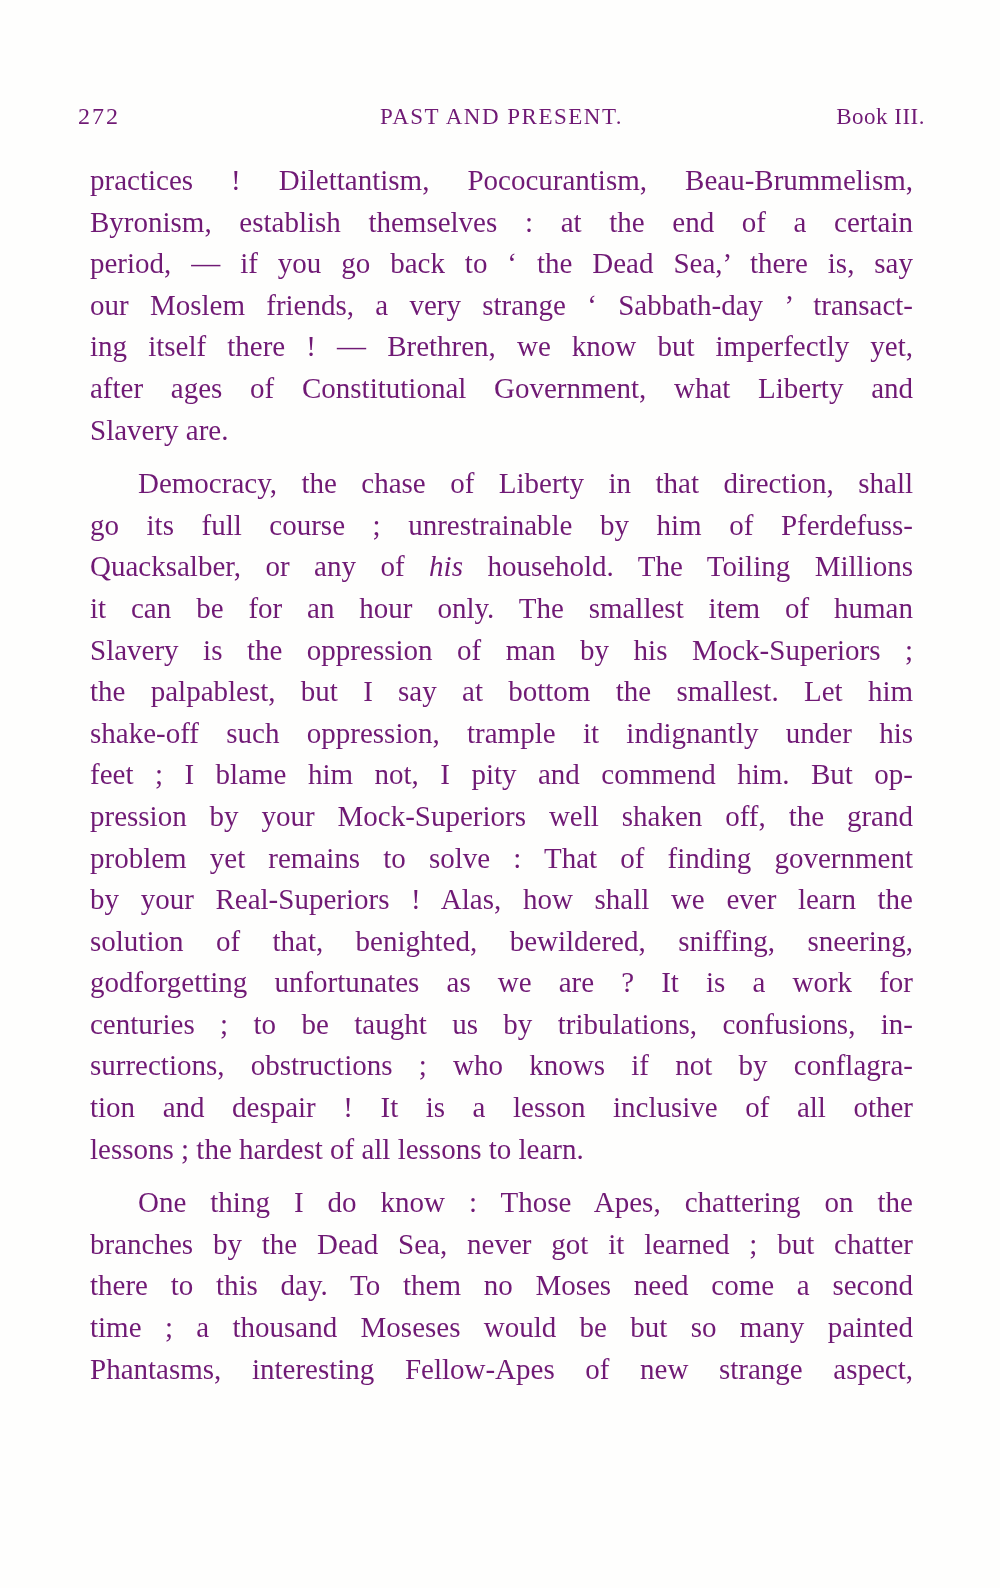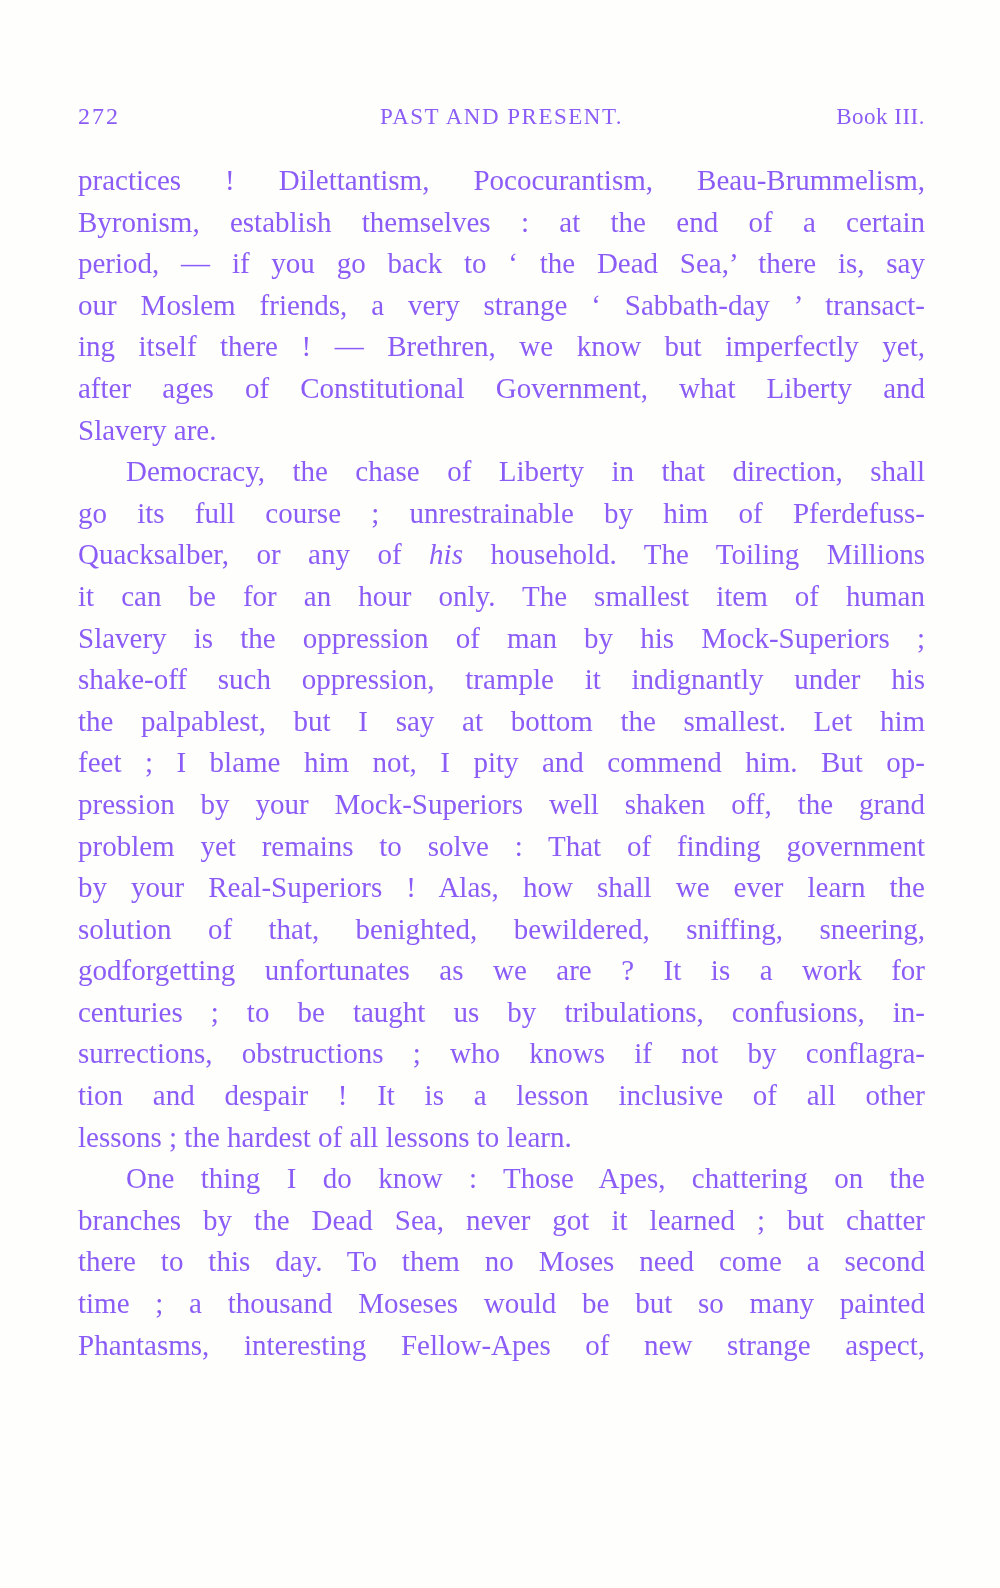--- a/index.html
+++ b/index.html
@@ -6,21 +6,21 @@
     margin: 0;
     padding: 0;
     background: #ffffff;
   }
   .page {
     position: relative;
     width: 1000px;
     height: 1588px;
     box-sizing: border-box;
     background: #fefefd;
-    color: #8b5cf6;
+    color: #701a75;
     font-family: "Liberation Serif", "DejaVu Serif", serif;
     padding: 68px 75px 0 78px;
     overflow: hidden;
   }
   .running-head {
     display: grid;
     grid-template-columns: 1fr auto 1fr;
     align-items: baseline;
     font-size: 24px;
     margin-bottom: 30px;
@@ -37,21 +37,21 @@
   .running-head .booknum {
     justify-self: end;
     font-size: 23px;
     letter-spacing: 0.5px;
     margin-top: 36px;
   }
   .body-text {
     font-size: 29px;
   }
   .para {
-    margin: 0;
+    margin: 12px;
   }
   .line {
     line-height: 41.6px;
     height: 41.6px;
     white-space: normal;
     text-align: justify;
     text-align-last: justify;
     overflow: hidden;
   }
   .line.endline {
@@ -82,22 +82,22 @@
         <div class="line">ing itself there ! — Brethren, we know but imperfectly yet,</div>
         <div class="line">after ages of Constitutional Government, what Liberty and</div>
         <div class="line endline">Slavery are.</div>
       </div>
       <div class="para">
         <div class="line first-indent">Democracy, the chase of Liberty in that direction, shall</div>
         <div class="line">go its full course ; unrestrainable by him of Pferdefuss-</div>
         <div class="line">Quacksalber, or any of <i>his</i> household.  The Toiling Millions</div>
         <div class="line">it can be for an hour only.  The smallest item of human</div>
         <div class="line">Slavery is the oppression of man by his Mock-Superiors ;</div>
+        <div class="line">the palpablest, but I say at bottom the smallest.  Let him</div>
         <div class="line">shake-off such oppression, trample it indignantly under his</div>
-        <div class="line">the palpablest, but I say at bottom the smallest.  Let him</div>
         <div class="line">feet ; I blame him not, I pity and commend him.  But op-</div>
         <div class="line">pression by your Mock-Superiors well shaken off, the grand</div>
         <div class="line">problem yet remains to solve : That of finding government</div>
         <div class="line">by your Real-Superiors !  Alas, how shall we ever learn the</div>
         <div class="line">solution of that, benighted, bewildered, sniffing, sneering,</div>
         <div class="line">godforgetting unfortunates as we are ?  It is a work for</div>
         <div class="line">centuries ; to be taught us by tribulations, confusions, in-</div>
         <div class="line">surrections, obstructions ; who knows if not by conflagra-</div>
         <div class="line">tion and despair !  It is a lesson inclusive of all other</div>
         <div class="line endline">lessons ; the hardest of all lessons to learn.</div>

